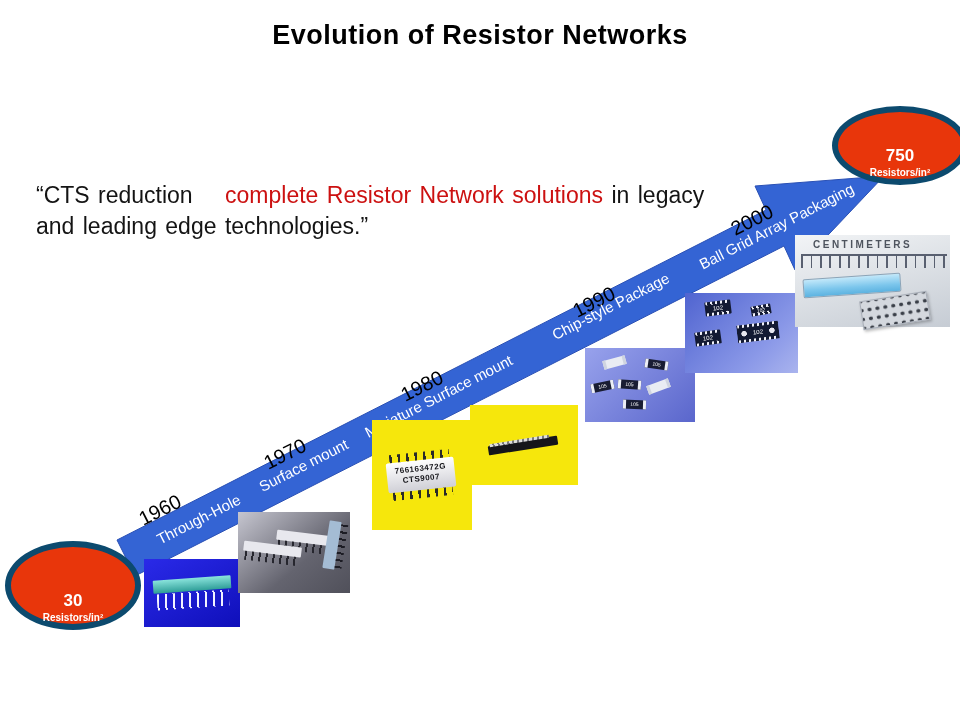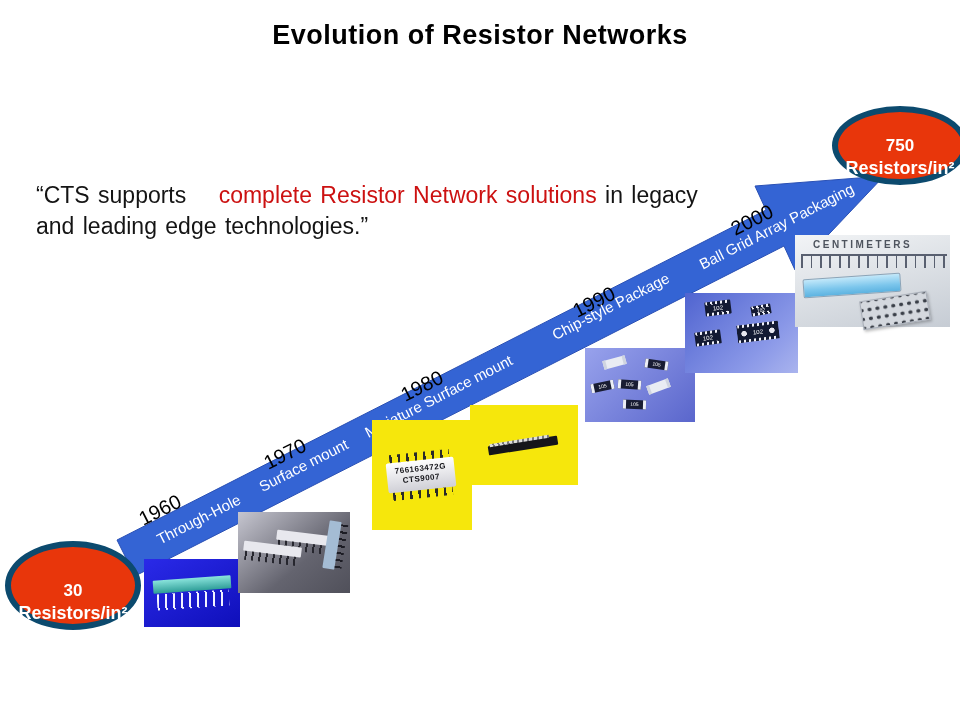--- a/index.html
+++ b/index.html
@@ -92,38 +92,38 @@
          background-color:#d4d8de;
          background-image:radial-gradient(circle,#3a3f48 1.6px,transparent 2.2px);
          background-size:8px 9px;background-position:4px 4px;
          transform:rotate(-9deg);box-shadow:1px 2px 3px rgba(0,0,0,.25);}
 
   
   .badge{position:absolute;z-index:3;border-radius:50%;border:6px solid #0c4a6e;
          background:#e8360b;color:#fff;font-weight:bold;
          display:flex;flex-direction:column;align-items:center;justify-content:flex-end;
          text-align:center;line-height:1.25;}
-  .badge .val{font-size:17px;} .badge .unit{font-size:18px;}
+  .badge .val{font-size:17px;} .badge .unit{font-size:10px;}
   .badge-start{left:5px;top:541px;width:124px;height:77px;}
   .badge-end{left:832px;top:106px;width:124px;height:67px;}
 
   
   .bullet-line{position:absolute;left:466px;top:543px;z-index:3;display:flex;
          align-items:center;}
   .bullet-dot{width:12px;height:12px;border-radius:50%;background:#000;margin-right:26px;}
   .bullet-text{font-size:24px;font-weight:bold;color:#000;word-spacing:2px;}
 </style>
 </head>
 <body>
 
 <div class="slide">
 
   <div class="title">Evolution of Resistor Networks</div>
 
-  <div class="quote"><span>“CTS supports </span><span class="hl">complete Resistor Network solutions</span><span> in legacy and leading edge technologies.”</span></div>
+  <div class="quote"><span>“CTS reduction </span><span class="hl">complete Resistor Network solutions</span><span> in legacy and leading edge technologies.”</span></div>
 
   <svg class="arrow-layer" width="960" height="720" viewBox="0 0 960 720">
     <polygon points="117,540 766,210 755,186 884,176 795,270 784,246 135,576" fill="#3464d4" stroke="#2a50b4" stroke-width="1"></polygon>
     <text class="year" text-anchor="middle" transform="translate(163,516) rotate(-27)">1960</text>
     <text class="year" text-anchor="middle" transform="translate(288,460) rotate(-27)">1970</text>
     <text class="year" text-anchor="middle" transform="translate(425,392) rotate(-27)">1980</text>
     <text class="year" text-anchor="middle" transform="translate(597,308) rotate(-27)">1990</text>
     <text class="year" text-anchor="middle" transform="translate(755,226) rotate(-27)">2000</text>
 
     <text class="stage" text-anchor="middle" transform="translate(201,524) rotate(-27)">Through-Hole</text>

